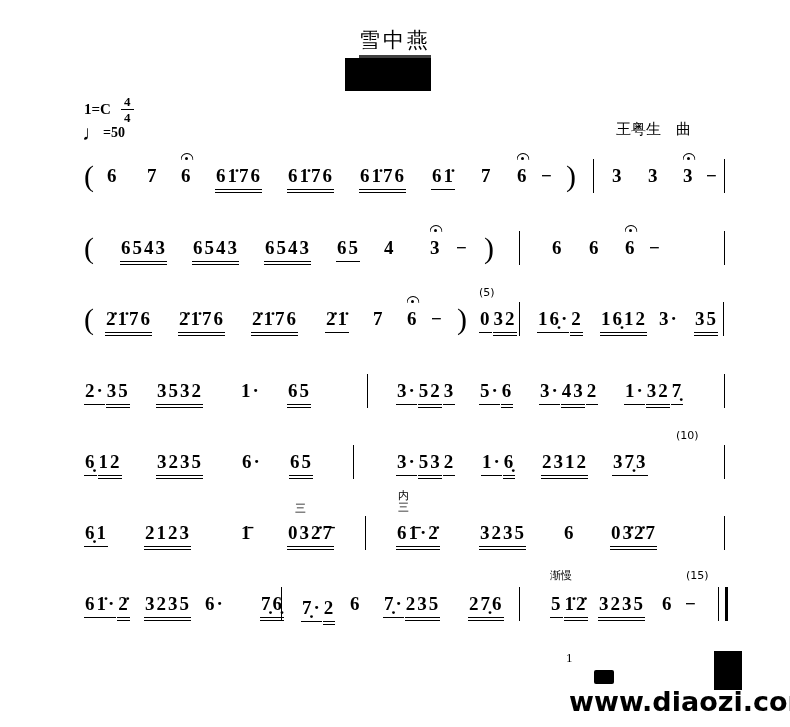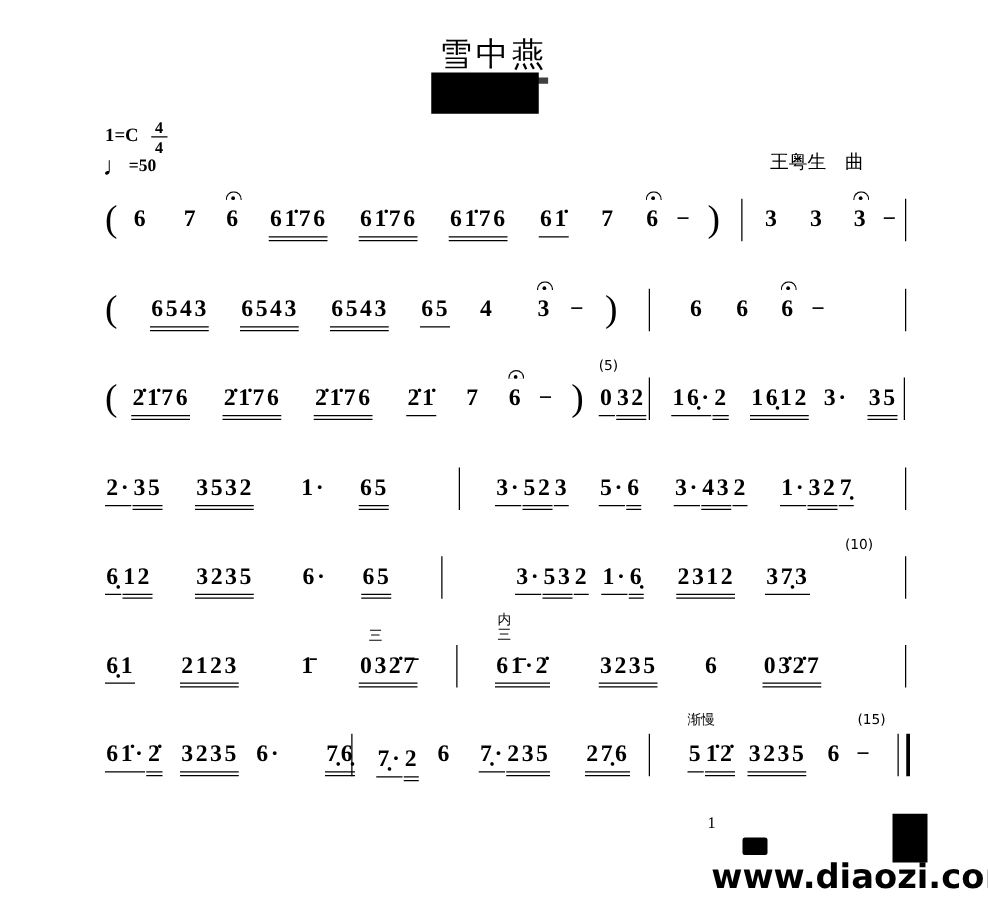--- a/index.html
+++ b/index.html
@@ -1,20 +1,20 @@
 <!DOCTYPE html>
 <html><head>
 <meta charset="utf-8">
 <style>
   html,body{margin:0;padding:0;background:#fff;}
   #page{position:relative;width:790px;height:727px;background:#ffffff;overflow:hidden;
         font-family:"DejaVu Sans",sans-serif;color:#000;}
   
   .title{position:absolute;top:26px;left:50%;transform:translateX(-50%);
-         font-size:26px;letter-spacing:3px;border-bottom:5px solid #404040;padding-bottom:1px;
+         font-size:21px;letter-spacing:3px;border-bottom:5px solid #404040;padding-bottom:1px;
          font-family:Liberation Sans, sans-serif;}
   .blackbox{position:absolute;left:345px;top:58px;width:86px;height:33px;background:#000;}
   .credit{position:absolute;top:92px;left:50%;transform:translateX(-50%);font-size:14px;}
   .keysig{position:absolute;left:84px;top:101px;font-size:15px;font-weight:700;
           font-family:"Liberation Serif",serif;}
   .frac{position:absolute;left:121px;top:95px;text-align:center;font-size:13px;font-weight:700;
         font-family:"Liberation Serif",serif;line-height:1.0;}
   .frac .num{display:block;border-bottom:1px solid #000;padding:0 3px 1px;}
   .frac .den{display:block;padding-top:1px;}
   .tempo{position:absolute;left:82px;top:121px;font-size:14px;font-weight:700;
@@ -123,21 +123,21 @@
       <div class="tk n" style="left: 396px; top: 381px;"><span class="pt u1">3·</span><span class="pt u2">52</span><span class="pt u1">3</span></div>
       <div class="tk n" style="left: 479px; top: 381px;"><span class="pt u1">5·</span><span class="pt u2">6</span></div>
       <div class="tk n" style="left: 539px; top: 381px;"><span class="pt u1">3·</span><span class="pt u2">43</span><span class="pt u1">2</span></div>
       <div class="tk n" style="left: 624px; top: 381px; text-align: right;"><span class="pt u1">1·</span><span class="pt u2">32</span><span class="pt u1">7̣</span></div>
       <div class="tk bar" style="left: 724px; top: 374px;"></div>
       <div class="tk n" style="left: 84px; top: 452px;"><span class="pt u1">6̣</span><span class="pt u2">12</span></div>
       <div class="tk n" style="left: 156px; top: 452px;"><span class="pt u2">3235</span></div>
       <div class="tk n" style="left: 241px; top: 452px;"><span class="pt u0">6·</span></div>
       <div class="tk n" style="left: 289px; top: 452px;"><span class="pt u2">65</span></div>
       <div class="tk bar" style="left: 353px; top: 445px;"></div>
-      <div class="tk n" style="left: 412px; top: 452px;"><span class="pt u1">3·</span><span class="pt u2">53</span><span class="pt u1">2</span></div>
+      <div class="tk n" style="left: 396px; top: 452px;"><span class="pt u1">3·</span><span class="pt u2">53</span><span class="pt u1">2</span></div>
       <div class="tk n" style="left: 481px; top: 452px;"><span class="pt u1">1·</span><span class="pt u2">6̣</span></div>
       <div class="tk n" style="left: 541px; top: 452px;"><span class="pt u2">2312</span></div>
       <div class="tk n" style="left: 612px; top: 452px;"><span class="pt u1">37̣3</span><span class="ann" style="left: 64px; top: -22px;">(10)</span></div>
       <div class="tk bar" style="left: 724px; top: 445px;"></div>
       <div class="tk n" style="left: 84px; top: 523px;"><span class="pt u1">6̣1</span></div>
       <div class="tk n" style="left: 144px; top: 523px;"><span class="pt u2">2123</span></div>
       <div class="tk n" style="left: 240px; top: 523px;"><span class="pt u0">1̄</span></div>
       <div class="tk n" style="left: 287px; top: 523px;"><span class="pt u2">032̇7̄</span><span class="ann" style="left: 8px; top: -20px;">三</span></div>
       <div class="tk bar" style="left: 365px; top: 516px;"></div>
       <div class="tk n" style="left: 396px; top: 523px;"><span class="pt u2">61̄·2̇</span><span class="ann" style="left: 2px; top: -33px;">内

